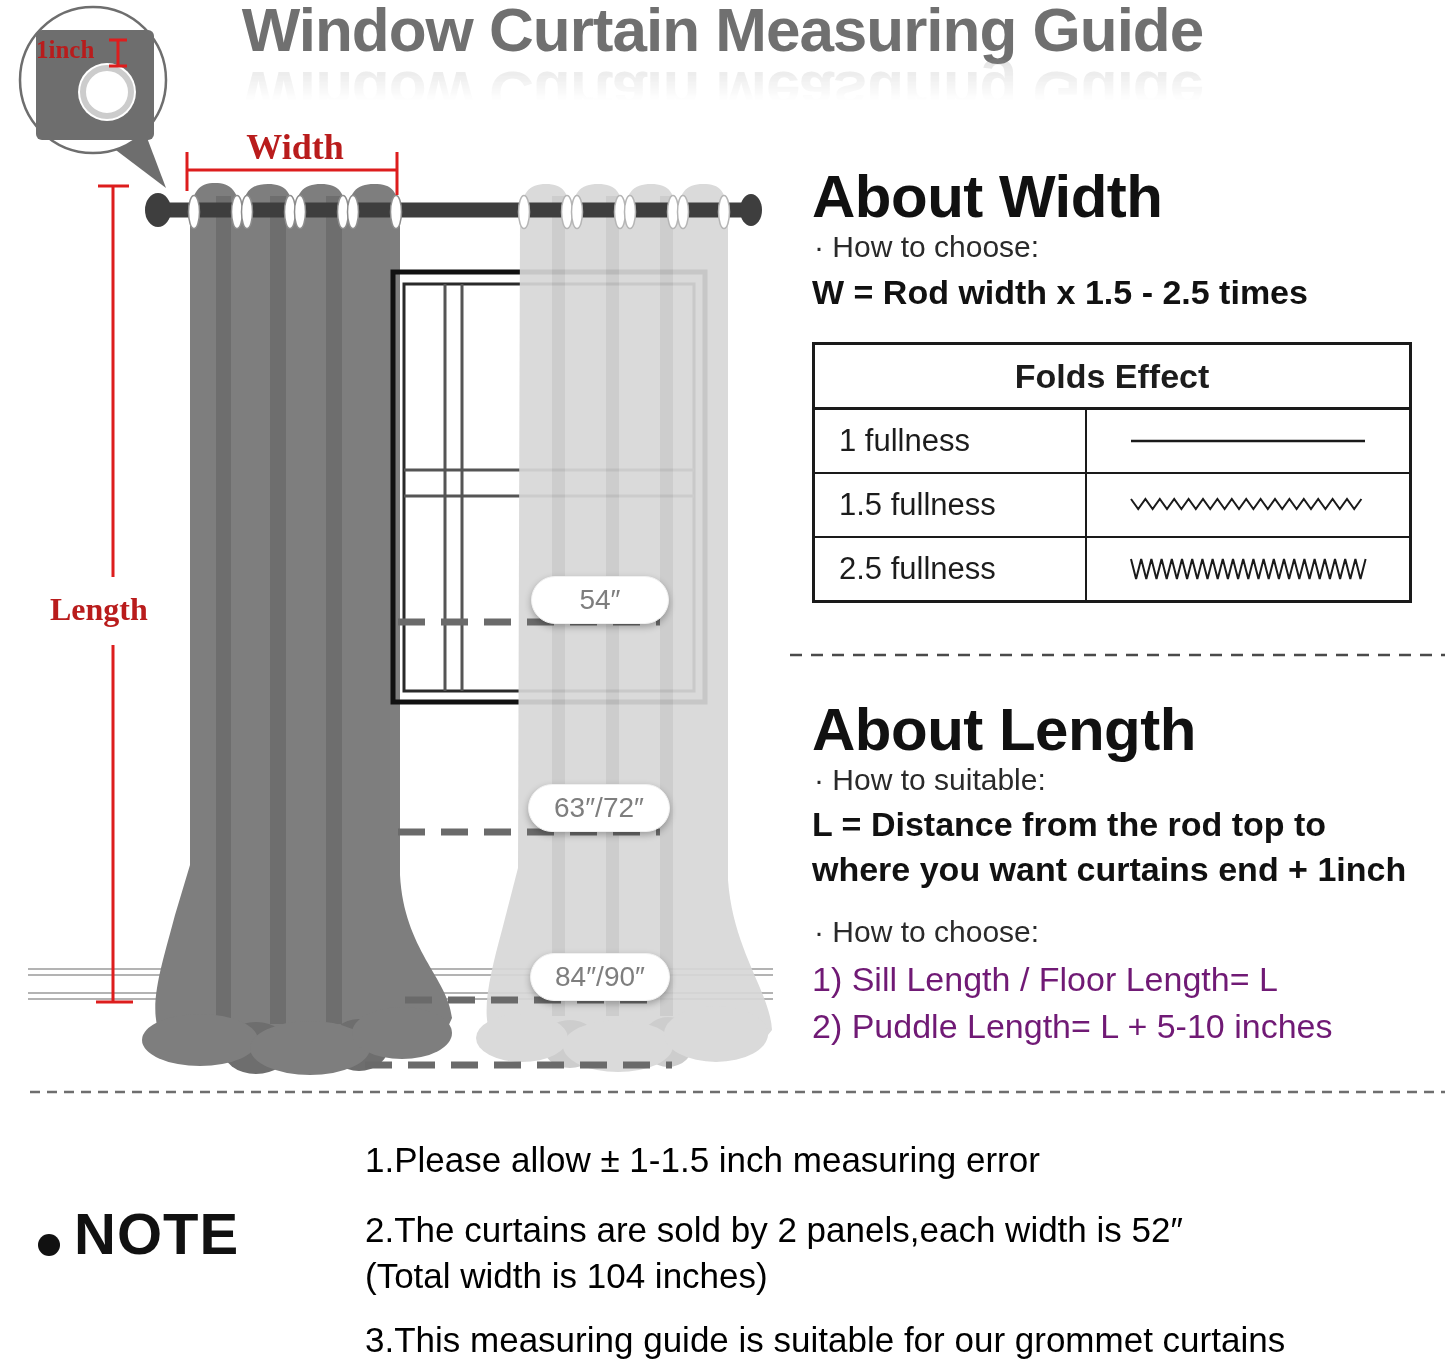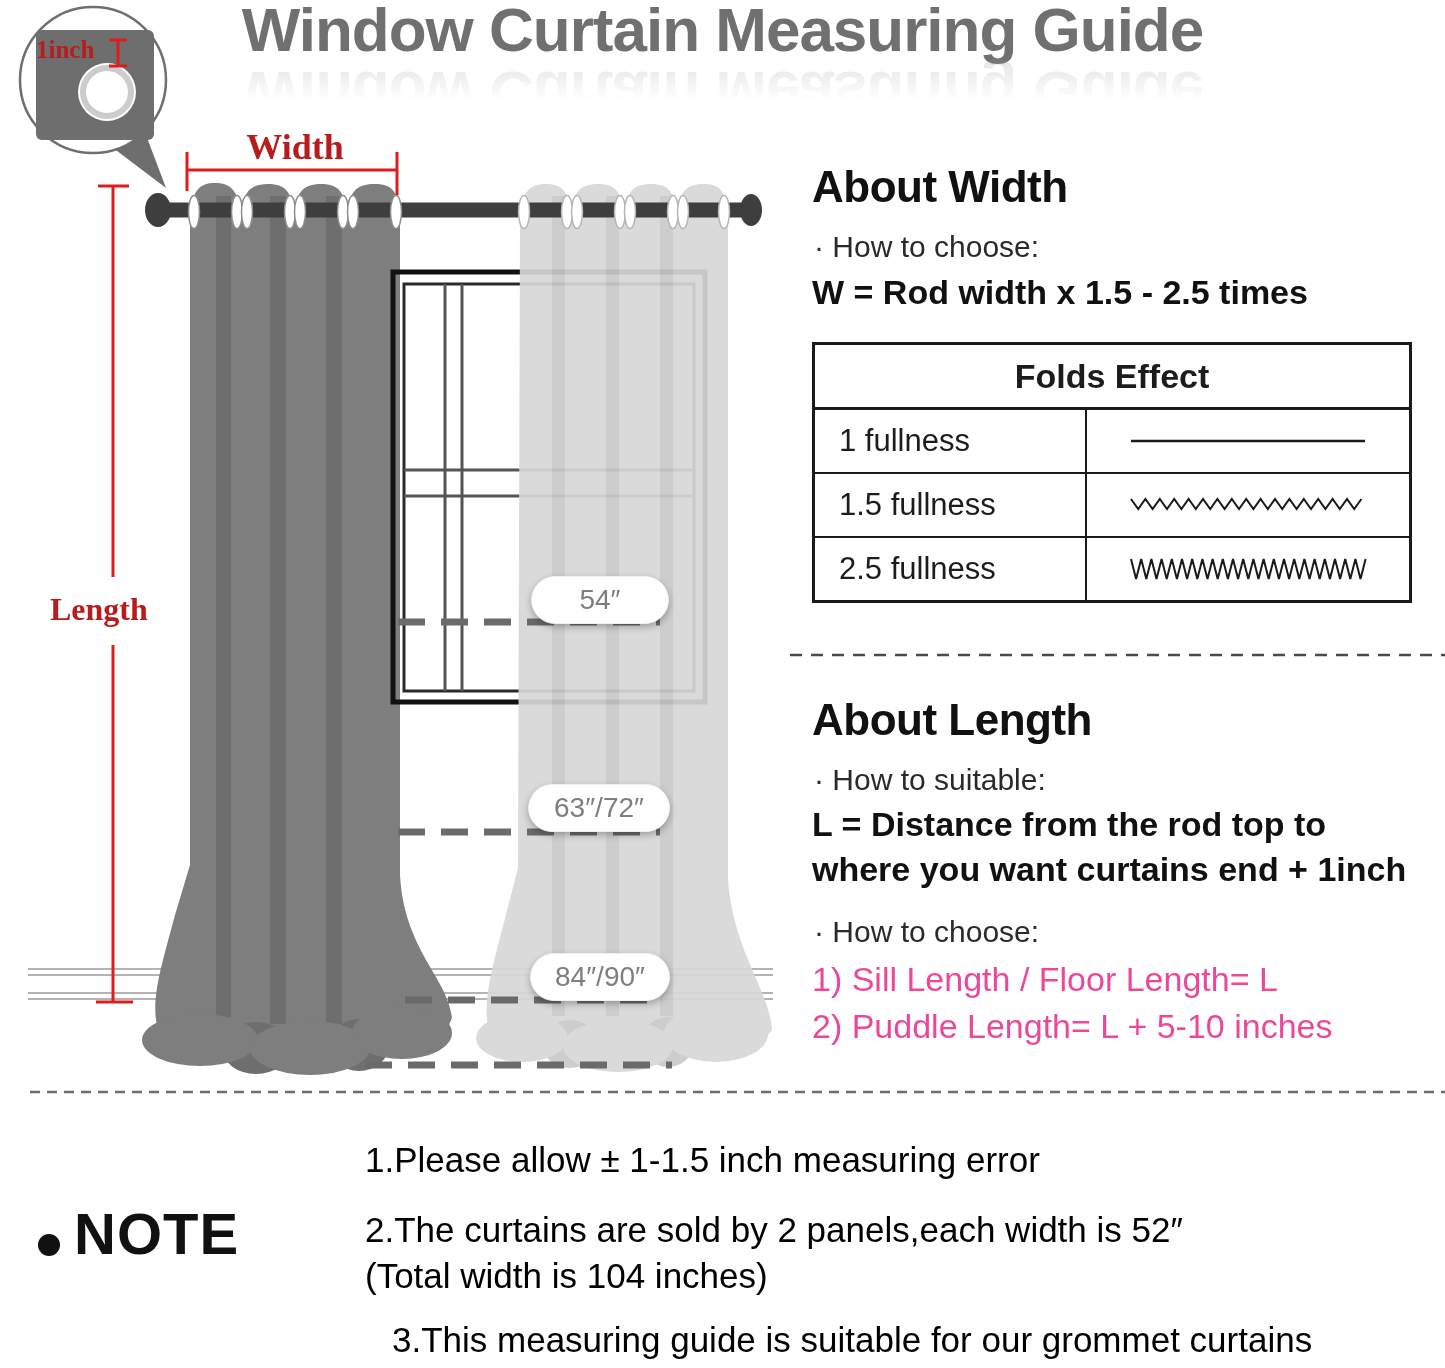--- a/index.html
+++ b/index.html
@@ -22,50 +22,50 @@
   .length-label{left:50px;top:591px;font-size:32px;font-weight:600;}
   
   .pill{display:flex;align-items:center;justify-content:center;background:#fff;
         border-radius:26px;color:#7e7e7e;font-size:28px;
         box-shadow:0 3px 7px rgba(0,0,0,.28);border:1px solid #f0f0f0;}
   .pill-54{left:531px;top:576px;width:136px;height:46px;}
   .pill-63{left:528px;top:784px;width:140px;height:46px;}
   .pill-84{left:530px;top:953px;width:138px;height:46px;}
   .pill-95{left:514px;top:1021px;width:176px;height:47px;font-size:27px;}
   
-  .h2{font-size:44px;font-weight:700;color:#111;letter-spacing:-.5px;}
+  .h2{font-size:60px;font-weight:700;color:#111;letter-spacing:-.5px;}
   .aw-heading{left:812px;top:162px;}
   .bullet-line{font-size:30px;color:#2a2a2a;}
   .aw-choose{left:814px;top:230px;}
   .formula{font-size:34px;font-weight:600;color:#111;}
   .aw-formula{left:812px;top:273px;}
   .folds-table{left:812px;top:342px;width:600px;background:#fff;border:3px solid #1a1a1a;box-sizing:border-box;}
   .ft-header{height:62px;display:flex;align-items:center;justify-content:center;
              font-size:34px;font-weight:600;border-bottom:3px solid #1a1a1a;}
   .ft-row{display:flex;height:62px;}
   .ft-row + .ft-row{border-top:2.5px solid #1a1a1a;}
   .ft-label{width:272px;box-sizing:border-box;border-right:2.5px solid #1a1a1a;
             display:flex;align-items:center;padding-left:24px;font-size:31px;}
   .ft-fold{flex:1;display:flex;align-items:center;justify-content:center;}
   .al-heading{left:812px;top:695px;}
   .al-measure{left:814px;top:763px;}
   .al-f1{left:812px;top:805px;}
   .al-f2{left:812px;top:850px;}
   .al-choose{left:814px;top:915px;}
-  .al-opt{font-size:34px;font-weight:500;color:#ec4899;}
+  .al-opt{font-size:34px;font-weight:500;color:#701a75;}
   .al-o1{left:812px;top:960px;}
   .al-o2{left:812px;top:1007px;}
   
   .note-dot{left:38px;top:1234px;width:22px;height:22px;border-radius:50%;background:#111;}
   .note-heading{left:74px;top:1200px;font-size:58px;font-weight:800;color:#111;letter-spacing:1px;}
   .note-item{font-size:35px;color:#000000;}
   .note-1{left:365px;top:1140px;}
   .note-2a{left:365px;top:1210px;}
   .note-2b{left:365px;top:1256px;}
-  .note-3{left:365px;top:1320px;margin-left:27px;}
+  .note-3{left:365px;top:1320px;}
 </style>
 </head>
 <body>
 
 <div class="page">
 
   <div class="abs title">Window Curtain Measuring Guide</div>
   <div class="abs title-reflect">Window Curtain Measuring Guide</div>
 
   <svg class="abs art" width="1445" height="1368" viewBox="0 0 1445 1368">

